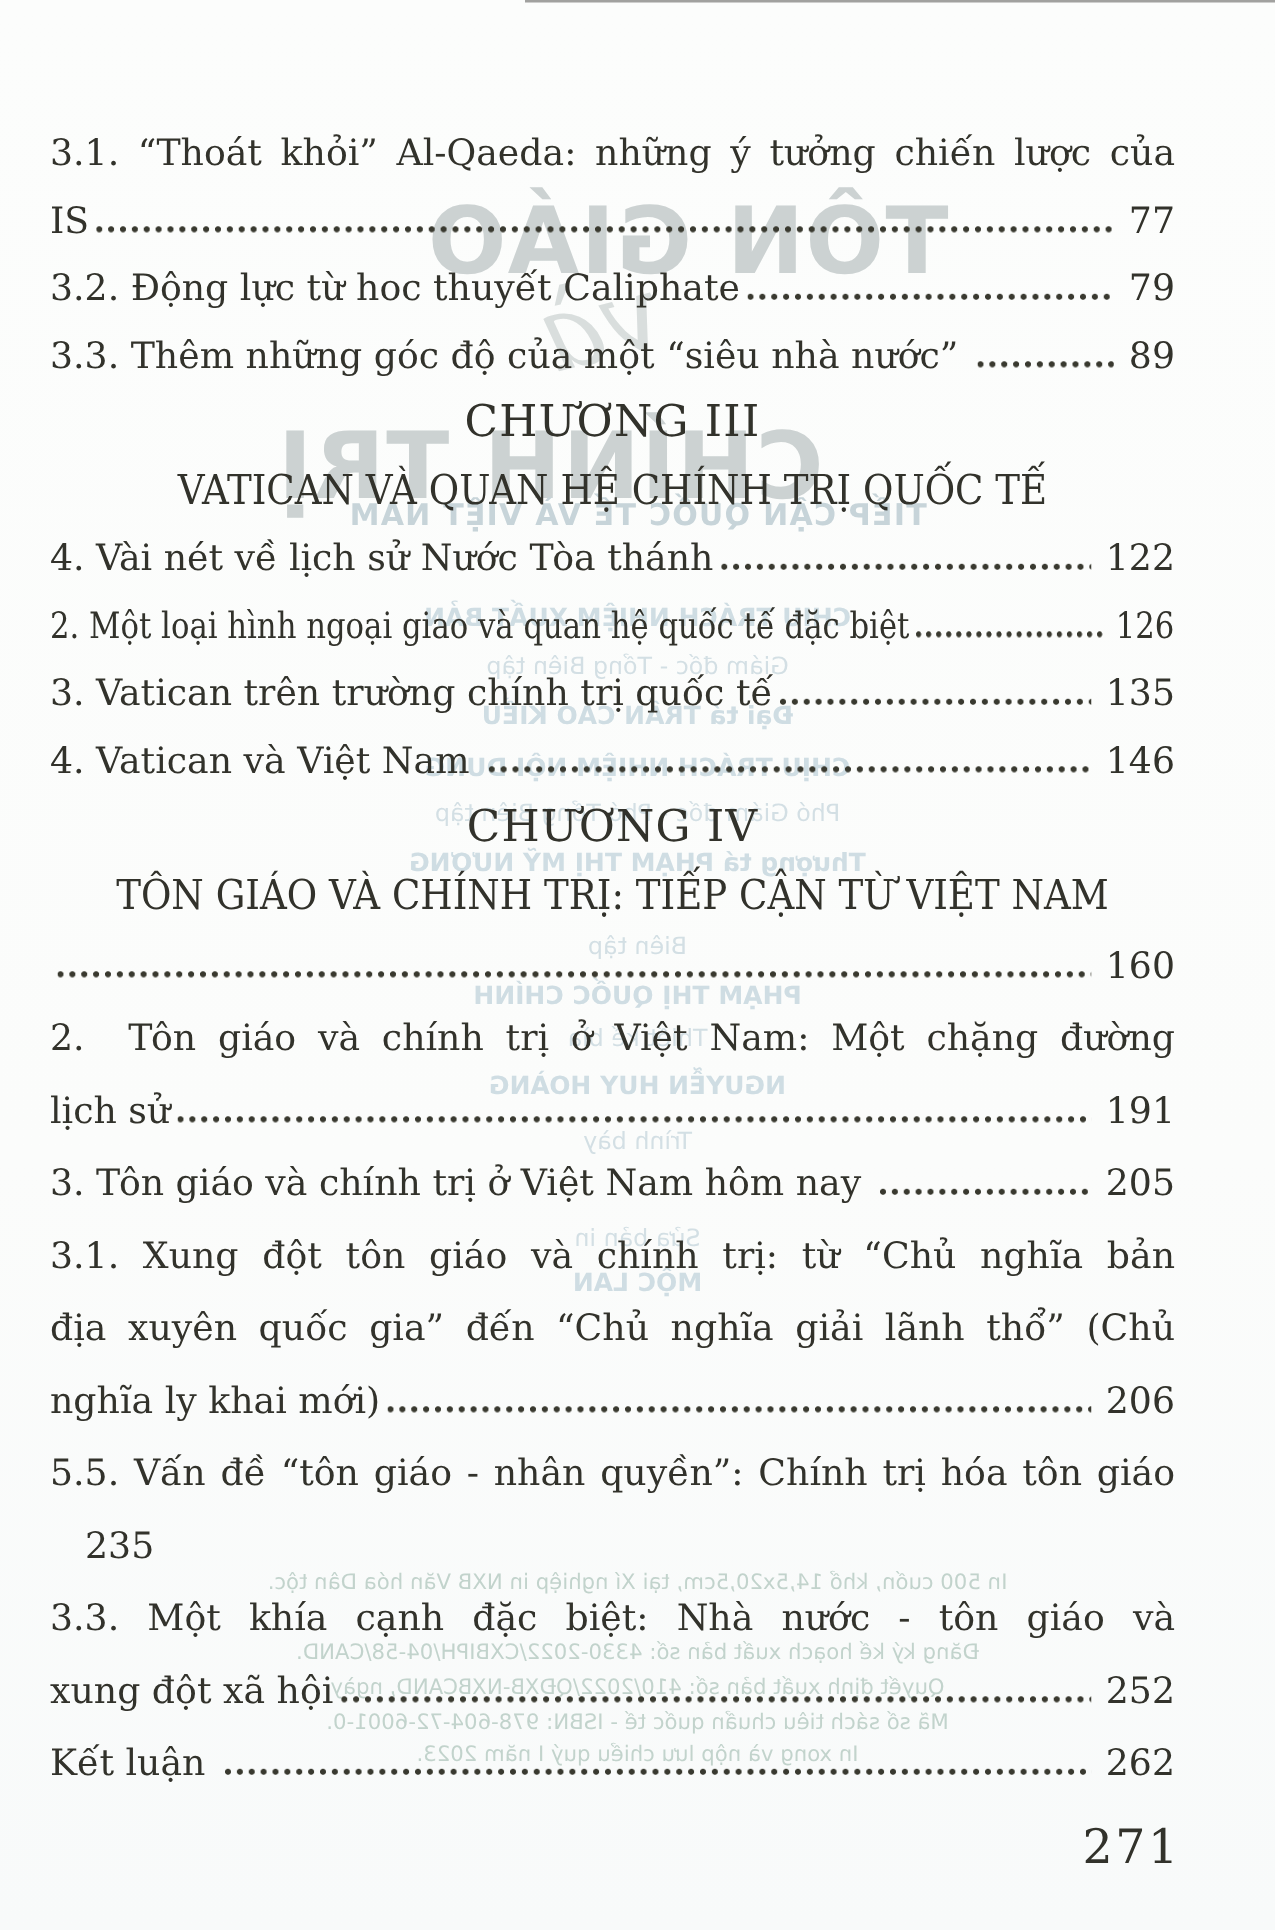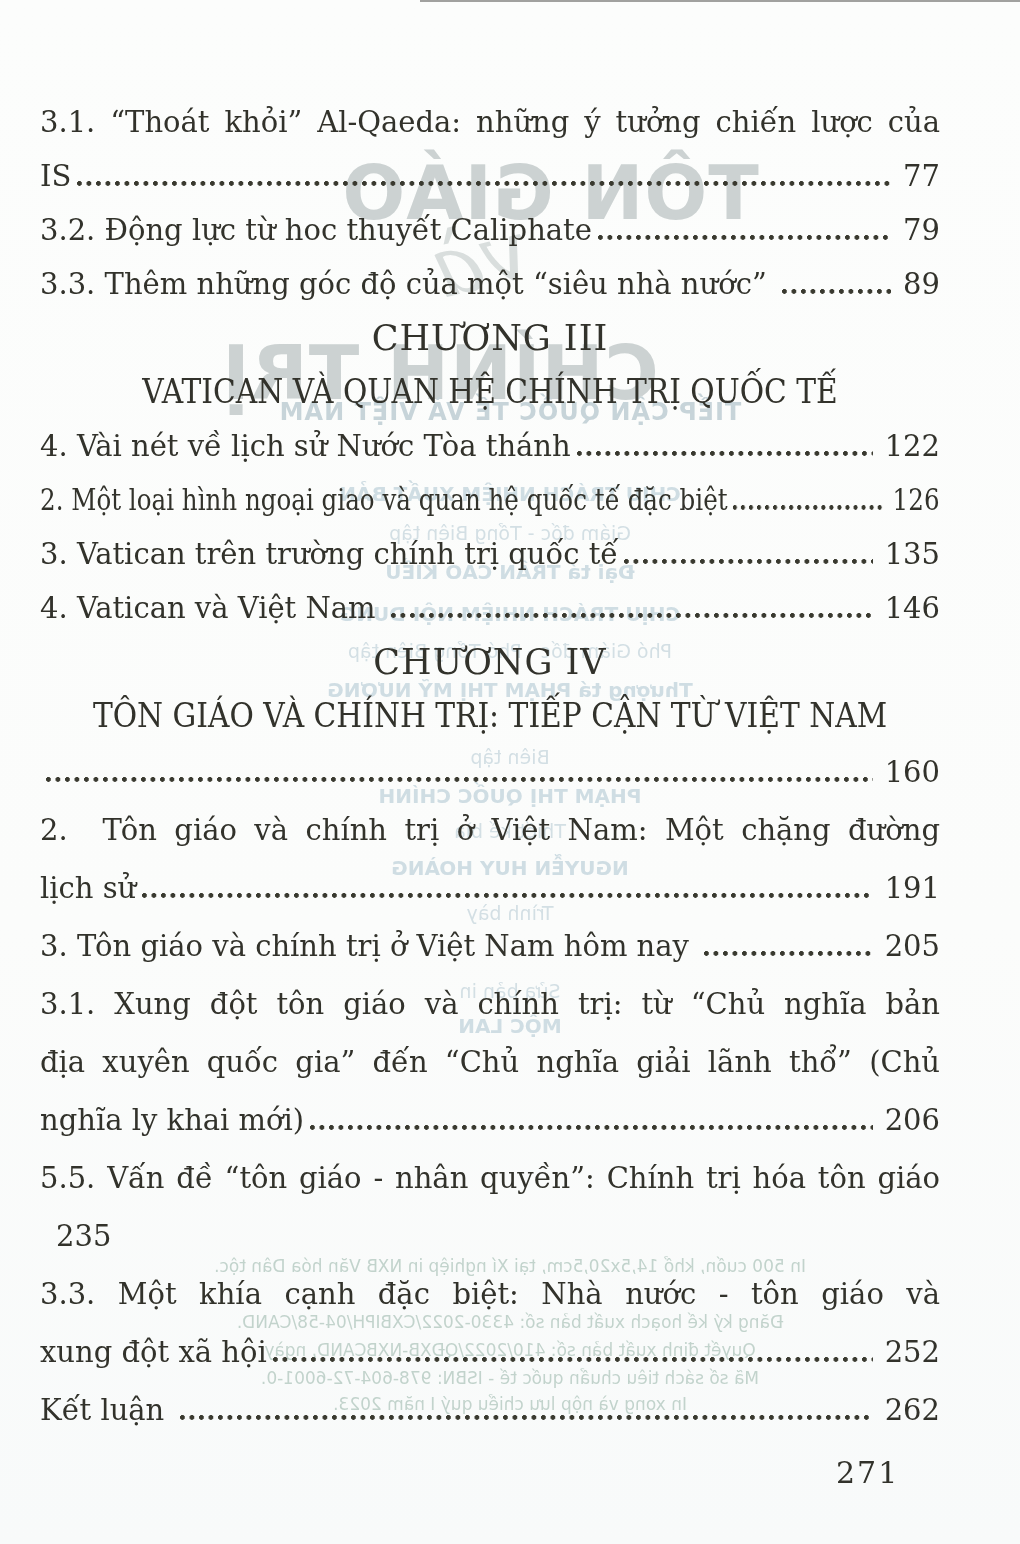--- a/index.html
+++ b/index.html
@@ -33,21 +33,21 @@
   .row .txt{white-space:pre;}
   .row .txt.fill{flex:1;white-space:normal;text-align:justify;text-align-last:justify;}
   .leader{flex:1;height:5px;margin:0 10px -1px 6px;align-self:baseline;
      background-image:radial-gradient(circle at 2.4px 2.4px,#39392f 2.1px,rgba(0,0,0,0) 2.7px);
      background-size:9.5px 5px;background-repeat:repeat-x;background-position:left bottom;}
   .pg{margin-left:2px;}
   .row.condensed{width:118%;transform:scaleX(.847);transform-origin:left center;}
   .chapter{text-align:center;font-size:35px;letter-spacing:1px;}
   .chapter-title{text-align:center;font-size:33px;white-space:nowrap;
      transform:scaleX(.9);transform-origin:center;}
-  .folio{position:absolute;left:836px;top:1455px;font-size:30px;letter-spacing:2px;z-index:2;}
+  .folio{position:absolute;left:866px;top:1455px;font-size:38px;letter-spacing:2px;z-index:2;}
 </style>
 </head>
 <body>
 
 <div class="page">
   <div class="scan-line"></div>
   <div class="ghost" id="ghost-layer">
       <div class="g big" style="top: 150px; transform: translateX(-40px);">TÔN GIÁO</div>
       <div class="g script" style="top: 210px; transform: translateX(30px) rotate(14deg);">và</div>
       <div class="g big" style="top: 330px; transform: translateX(70px);">CHÍNH TRỊ</div>
@@ -139,21 +139,21 @@
       </div>
       <div class="row">
         <span class="txt">nghĩa ly khai mới)</span>
         <span class="leader"></span>
         <span class="pg">206</span>
       </div>
       <div class="row">
         <span class="txt fill">5.5. Vấn đề “tôn giáo - nhân quyền”: Chính trị hóa tôn giáo</span>
       </div>
       <div class="row">
-        <span class="pg" style="margin-left: 16px;">235</span>
+        <span class="pg" style="margin-left: 28px;">235</span>
       </div>
       <div class="row">
         <span class="txt fill">3.3. Một khía cạnh đặc biệt: Nhà nước - tôn giáo và</span>
       </div>
       <div class="row">
         <span class="txt">xung đột xã hội</span>
         <span class="leader"></span>
         <span class="pg">252</span>
       </div>
       <div class="row">

